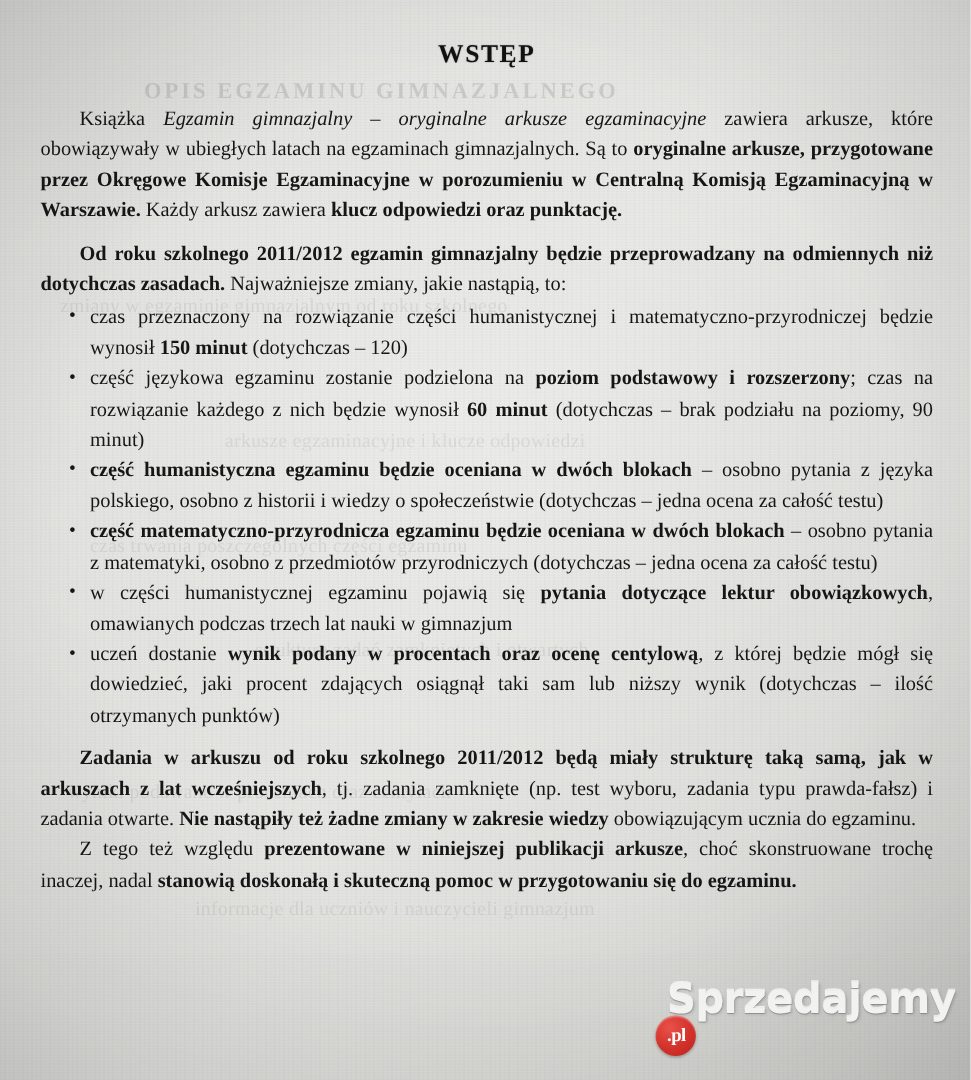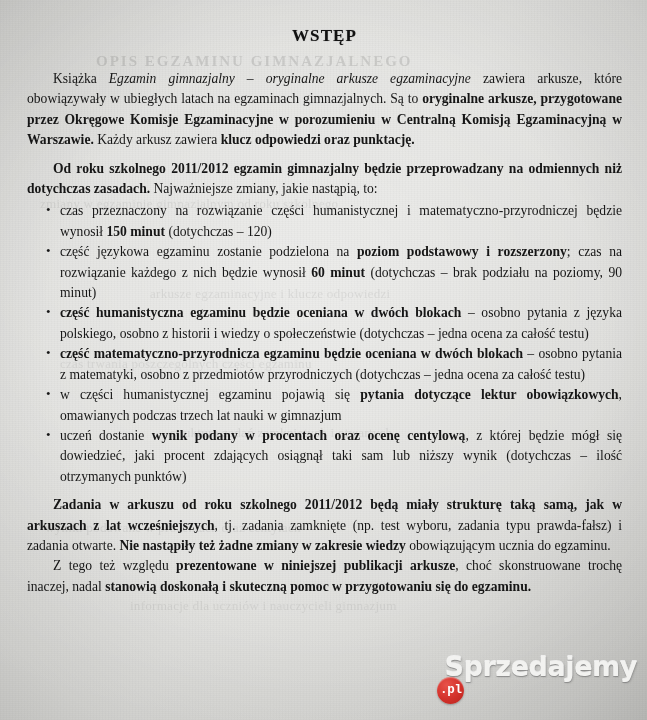--- a/index.html
+++ b/index.html
@@ -160,21 +160,21 @@
     border-radius: 50%;
     background: radial-gradient(circle at 36% 30%, #e8524a 0%, #d2312a 55%, #b8241e 100%);
     box-shadow: 0 1px 2px rgba(0,0,0,0.28), inset 0 1px 1px rgba(255,255,255,0.35);
     margin-left: -7px;
     margin-top: -5px;
     display: flex;
     align-items: center;
     justify-content: center;
   }
   #watermark-badge-text {
-    font-family: Liberation Mono, monospace;
+    font-family: Liberation Serif, serif;
     font-weight: bold;
     font-size: 12.5px;
     color: #ffffff;
     letter-spacing: -0.3px;
     line-height: 1;
     margin-top: -1px;
   }
 </style>
 </head>
 <body>

